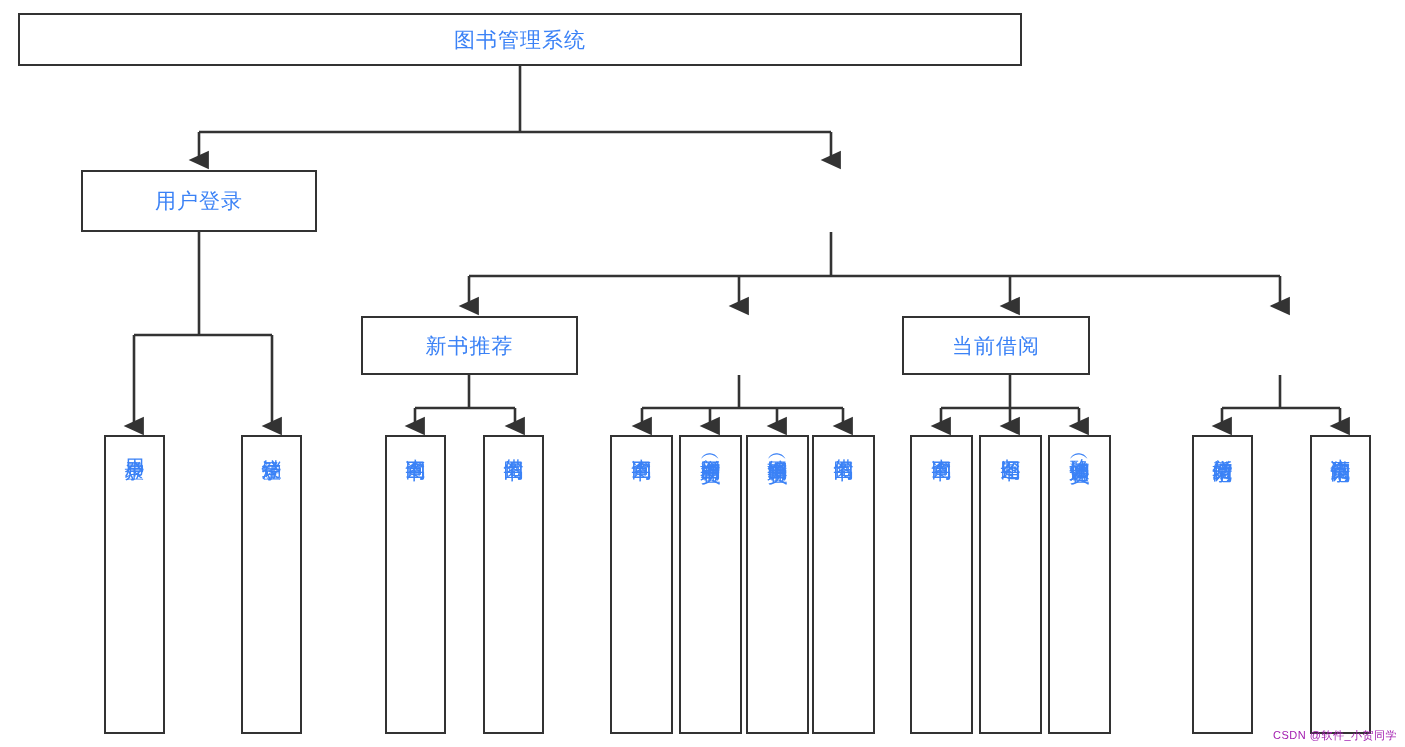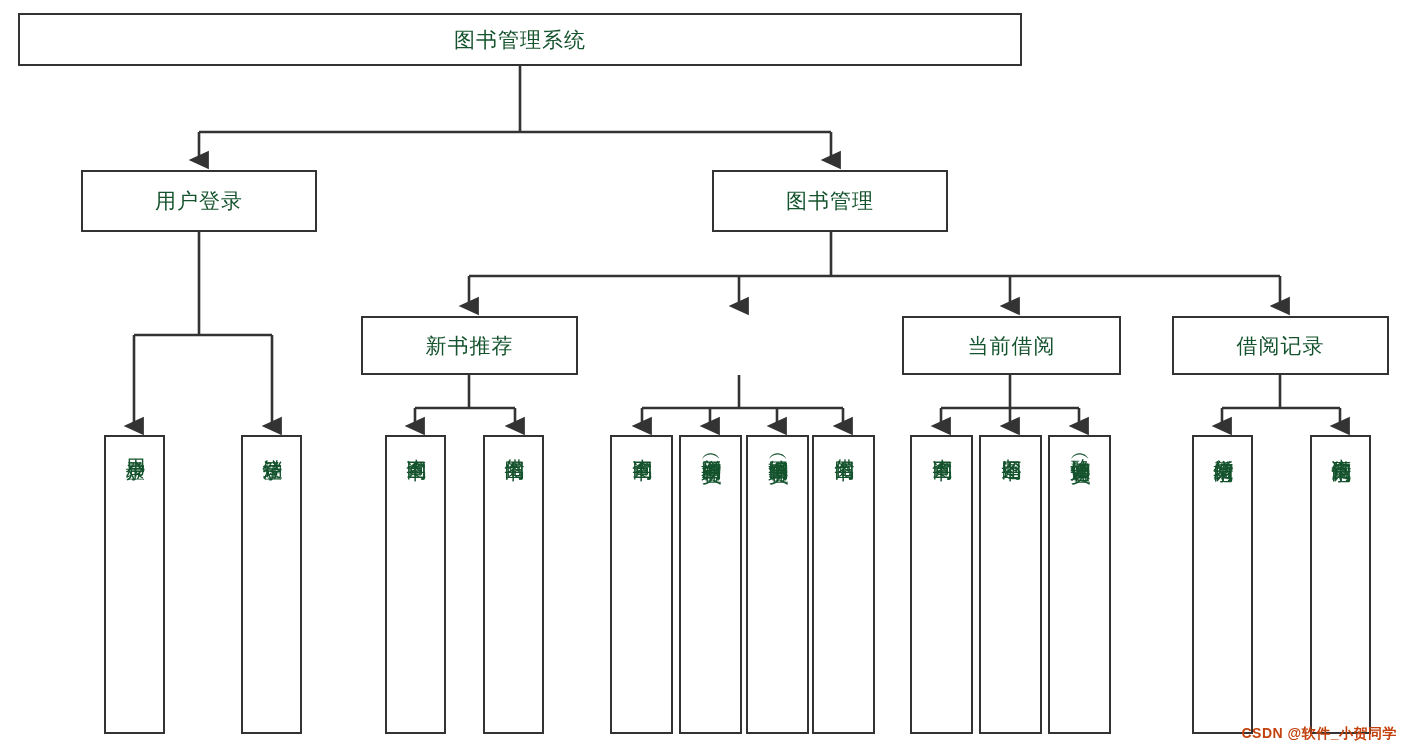--- a/index.html
+++ b/index.html
@@ -26,22 +26,21 @@
     pointer-events: none;
   }
   .node {
     position: absolute;
     box-sizing: border-box;
     border: 2.5px solid #333333;
     background: #ffffff;
     display: flex;
     align-items: center;
     justify-content: center;
-    color: #14532d;
-    font-family: Liberation Mono, monospace;
+    color: #3b82f6;
   }
   .node.h {
     font-size: 21px;
     letter-spacing: 1px;
   }
   .node.leaf {
     font-size: 20px;
     letter-spacing: 1px;
     align-items: flex-start;
     justify-content: center;
@@ -51,25 +50,24 @@
     writing-mode: vertical-rl;
     text-orientation: upright;
     line-height: 1.06;
     white-space: nowrap;
     display: block;
   }
   .watermark {
     position: absolute;
     right: 8px;
     bottom: 4px;
-    font-size: 14px;
-    color: #c2410c;
+    font-size: 11px;
+    color: #a21caf;
     letter-spacing: 0.5px;
     white-space: nowrap;
-    font-weight: bold;
   }
 </style>
 </head>
 <body>
 
 <div id="canvas">
 
   <svg id="wires" viewBox="0 0 1405 747">
     <defs>
       <marker id="arrow" markerWidth="9" markerHeight="9" refX="4.2" refY="4.4" orient="auto" markerUnits="strokeWidth">
@@ -120,32 +118,26 @@
     </g>
   </svg>
 
   <div class="node h" style="left:18px; top:13px; width:1004px; height:53px;">
     <span>图书管理系统</span>
   </div>
 
   <div class="node h" style="left:81px; top:170px; width:236px; height:62px;">
     <span>用户登录</span>
   </div>
-  <div class="node h" style="left:712px; top:170px; width:236px; height:62px;">
-    <span>图书管理</span>
-  </div>
 
   <div class="node h" style="left:361px; top:316px; width:217px; height:59px;text-align:right;">
     <span>新书推荐</span>
   </div>
-  <div class="node h" style="left:902px; top:316px; width:219px; height:59px;">
+  <div class="node h" style="left:902px; top:316px; width:188px; height:59px;">
     <span>当前借阅</span>
-  </div>
-  <div class="node h" style="left:1172px; top:316px; width:217px; height:59px;">
-    <span>借阅记录</span>
   </div>
 
   <div class="node leaf" style="left:104px; top:435px; width:61px; height:299px;">
     <span class="vtext">用户登录</span>
   </div>
   <div class="node leaf" style="left:241px; top:435px; width:61px; height:299px;">
     <span class="vtext">注销登录</span>
   </div>
 
   <div class="node leaf" style="left:385px; top:435px; width:61px; height:299px;">

